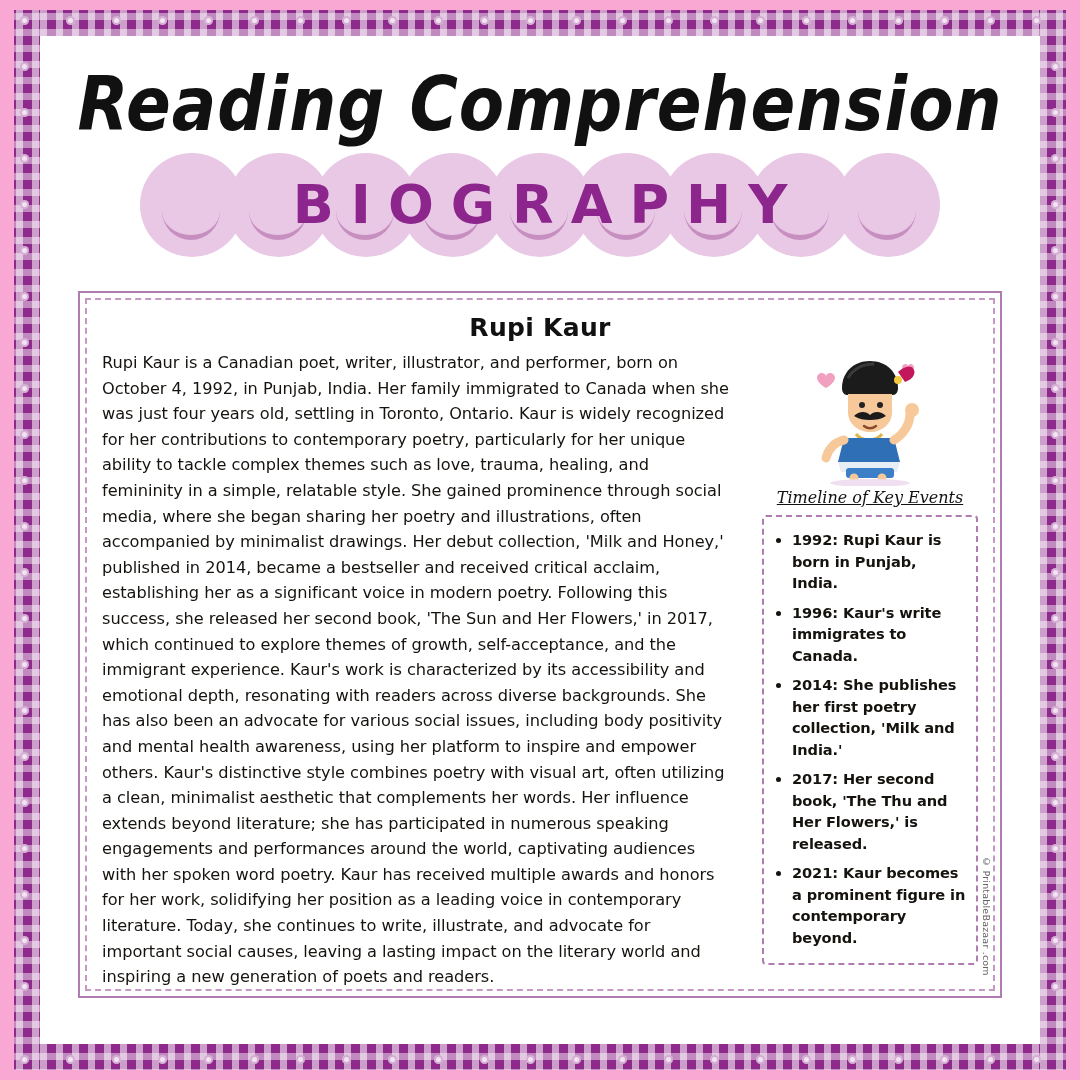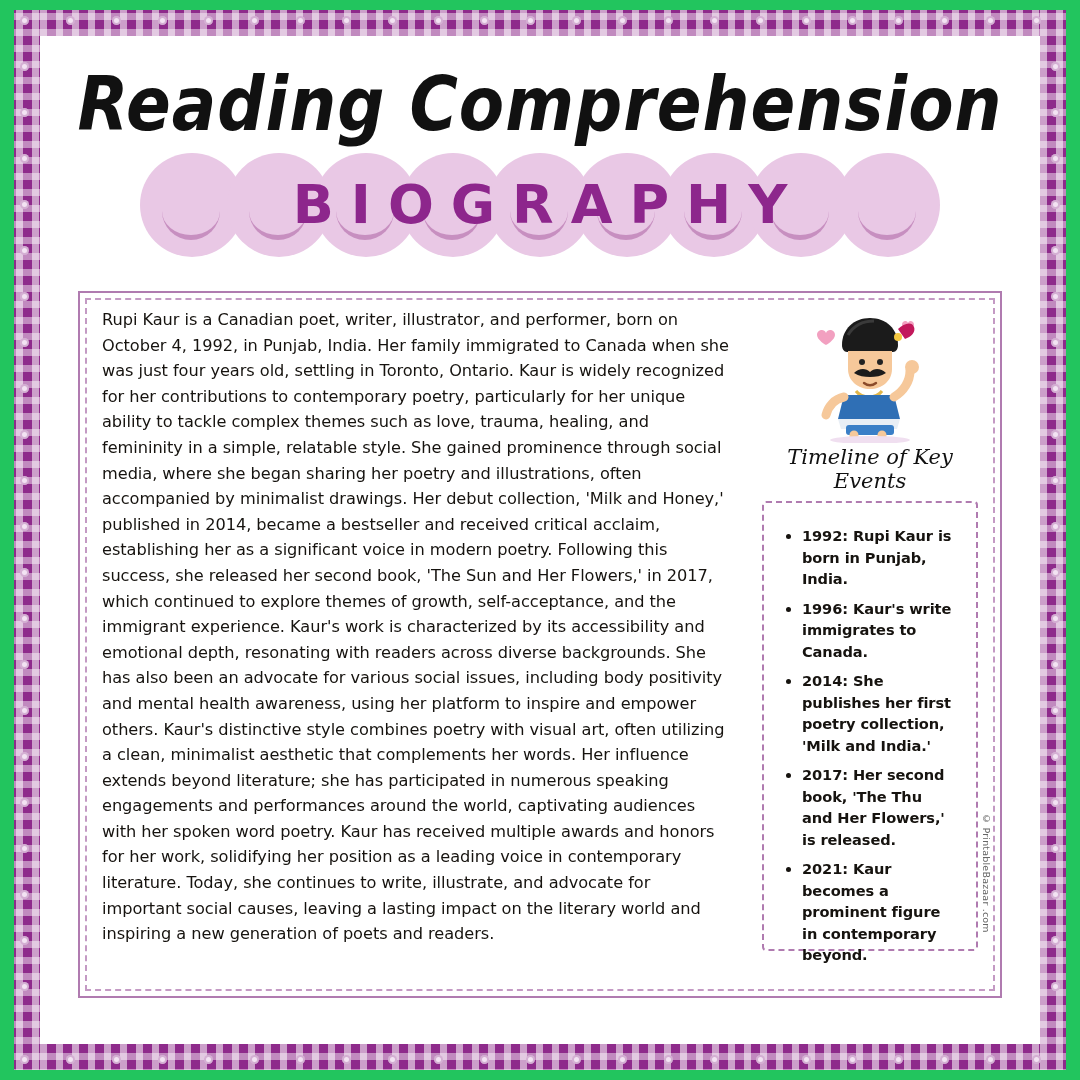--- a/index.html
+++ b/index.html
@@ -11,21 +11,21 @@
     height: 1080px;
     font-family: "Liberation Sans", sans-serif;
     background: #ffffff;
     overflow: hidden;
   }
 
   .page {
     position: relative;
     width: 1080px;
     height: 1080px;
-    background: #22c55e;
+    background: #f9a8d4;
     box-sizing: border-box;
   }
 
   
   .lace-frame {
     position: absolute;
     left: 14px;
     top: 10px;
     right: 14px;
     bottom: 10px;
@@ -197,33 +197,34 @@
     position: relative;
     width: 216px;
     height: 136px;
   }
   .char-svg { display: block; margin: 0 auto; }
 
   .timeline-title {
     text-align: center;
     font-family: "DejaVu Serif", serif;
     font-style: italic;
-    font-size: 21px;
+    font-size: 16px;
     color: #111;
     margin: 2px 0 8px 0;
+    text-decoration: underline;
   }
   .timeline-box {
     border: 2px dashed #b07bb0;
     border-radius: 4px;
     padding: 10px 8px 10px 6px;
     height: 450px;
     box-sizing: border-box;
   }
   .timeline-box ul {
-    margin: 12px;
+    margin: 2px;
     padding-left: 20px;
     list-style: disc;
   }
   .timeline-box li {
     font-family: "DejaVu Sans", sans-serif;
     font-size: 14.6px;
     font-weight: bold;
     line-height: 21.5px;
     color: #16130f;
     margin-bottom: 8px;
@@ -367,20 +368,21 @@
         </div>
       <div class="bubble" style="left:696px">
           <i></i>
         </div>
       <div class="banner-text">BIOGRAPHY</div>
     </div>
   </div>
 
   <div class="card">
     <div class="card-inner">
+      <div class="doc-title">Rupi Kaur</div>
       <div class="columns">
         <div class="passage">Rupi Kaur is a Canadian poet, writer, illustrator, and performer, born on October 4, 1992, in Punjab, India. Her family immigrated to Canada when she was just four years old, settling in Toronto, Ontario. Kaur is widely recognized for her contributions to contemporary poetry, particularly for her unique ability to tackle complex themes such as love, trauma, healing, and femininity in a simple, relatable style. She gained prominence through social media, where she began sharing her poetry and illustrations, often accompanied by minimalist drawings. Her debut collection, 'Milk and Honey,' published in 2014, became a bestseller and received critical acclaim, establishing her as a significant voice in modern poetry. Following this success, she released her second book, 'The Sun and Her Flowers,' in 2017, which continued to explore themes of growth, self-acceptance, and the immigrant experience. Kaur's work is characterized by its accessibility and emotional depth, resonating with readers across diverse backgrounds. She has also been an advocate for various social issues, including body positivity and mental health awareness, using her platform to inspire and empower others. Kaur's distinctive style combines poetry with visual art, often utilizing a clean, minimalist aesthetic that complements her words. Her influence extends beyond literature; she has participated in numerous speaking engagements and performances around the world, captivating audiences with her spoken word poetry. Kaur has received multiple awards and honors for her work, solidifying her position as a leading voice in contemporary literature. Today, she continues to write, illustrate, and advocate for important social causes, leaving a lasting impact on the literary world and inspiring a new generation of poets and readers.</div>
         <div class="side">
 
           <div class="character">
             <svg class="char-svg" width="176" height="136" viewBox="0 0 176 136" xmlns="http://www.w3.org/2000/svg">
 
               <path d="M44 26c2-5 9-3 9 2 0 5-9 10-9 10s-9-5-9-10c0-5 7-7 9-2z" fill="#f2a0c0"></path>
               <path d="M126 16c1.4-3.5 6-2 6 1.4 0 3.5-6 7-6 7s-6-3.5-6-7c0-3.4 4.6-4.9 6-1.4z" fill="#f2a0c0"></path>
 

